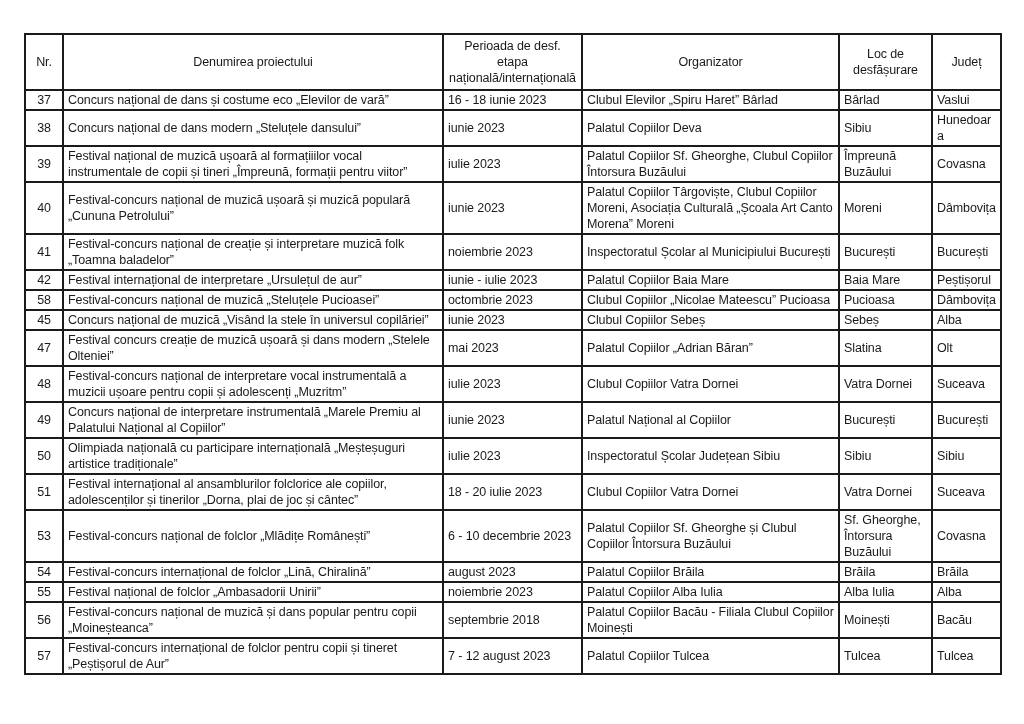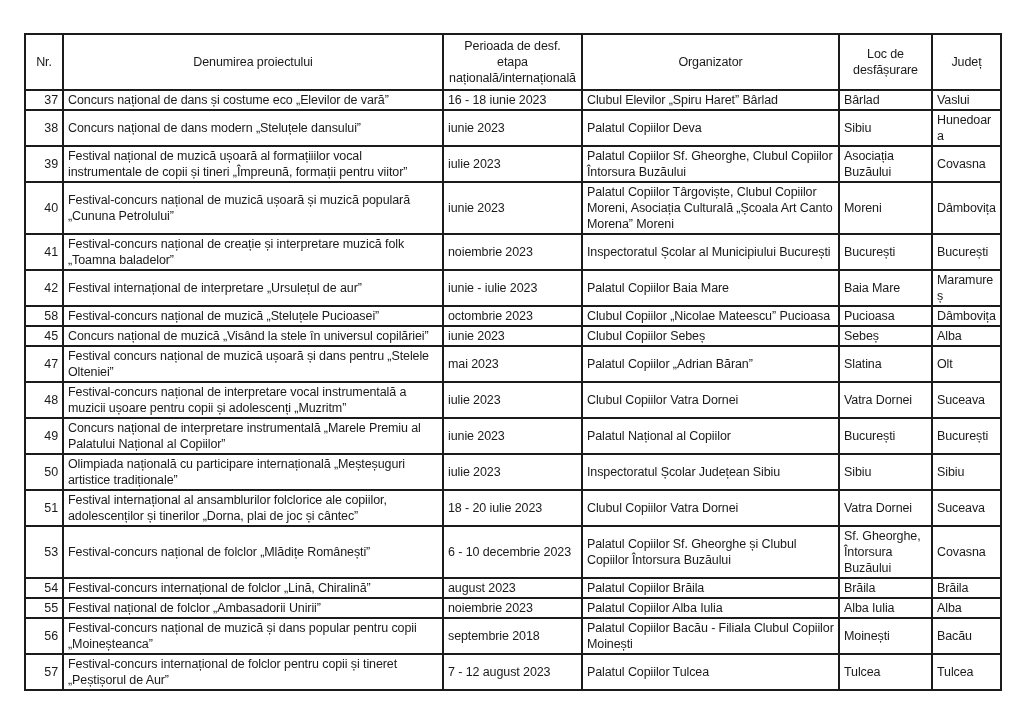--- a/index.html
+++ b/index.html
@@ -30,21 +30,21 @@
     letter-spacing: -0.1px;
     padding: 1px 4px;
     vertical-align: middle;
     word-wrap: break-word;
   }
   .projects th {
     font-weight: normal;
     text-align: center;
     padding: 3px 4px;
   }
-  td.c-nr { text-align: right; }
+  td.c-nr { text-align: center; }
   td.c-den, td.c-per, td.c-org, td.c-loc, td.c-jud { text-align: left; }
 </style>
 </head>
 <body>
 
 <div class="page">
   <table class="projects">
     <colgroup>
       <col style="width:38px">
       <col style="width:380px">
@@ -78,21 +78,21 @@
     <td class="c-per">iunie 2023</td>
     <td class="c-org">Palatul Copiilor Deva</td>
     <td class="c-loc">Sibiu</td>
     <td class="c-jud">Hunedoara</td>
   </tr>
         <tr>
     <td class="c-nr">39</td>
     <td class="c-den">Festival național de muzică ușoară al formațiiilor vocal instrumentale de copii și tineri „Împreună, formații pentru viitor”</td>
     <td class="c-per">iulie 2023</td>
     <td class="c-org">Palatul Copiilor Sf. Gheorghe, Clubul Copiilor Întorsura Buzăului</td>
-    <td class="c-loc">Asociația Buzăului</td>
+    <td class="c-loc">Împreună Buzăului</td>
     <td class="c-jud">Covasna</td>
   </tr>
         <tr>
     <td class="c-nr">40</td>
     <td class="c-den">Festival-concurs național de muzică ușoară și muzică populară „Cununa Petrolului”</td>
     <td class="c-per">iunie 2023</td>
     <td class="c-org">Palatul Copiilor Târgoviște, Clubul Copiilor Moreni, Asociația Culturală „Școala Art Canto Morena” Moreni</td>
     <td class="c-loc">Moreni</td>
     <td class="c-jud">Dâmbovița</td>
   </tr>
@@ -103,41 +103,41 @@
     <td class="c-org">Inspectoratul Școlar al Municipiului București</td>
     <td class="c-loc">București</td>
     <td class="c-jud">București</td>
   </tr>
         <tr>
     <td class="c-nr">42</td>
     <td class="c-den">Festival internațional de interpretare „Ursulețul de aur”</td>
     <td class="c-per">iunie - iulie 2023</td>
     <td class="c-org">Palatul Copiilor Baia Mare</td>
     <td class="c-loc">Baia Mare</td>
-    <td class="c-jud">Maramureș</td>
+    <td class="c-jud">Peștișorul</td>
   </tr>
         <tr>
     <td class="c-nr">58</td>
     <td class="c-den">Festival-concurs național de muzică „Steluțele Pucioasei”</td>
     <td class="c-per">octombrie 2023</td>
     <td class="c-org">Clubul Copiilor „Nicolae Mateescu” Pucioasa</td>
     <td class="c-loc">Pucioasa</td>
     <td class="c-jud">Dâmbovița</td>
   </tr>
         <tr>
     <td class="c-nr">45</td>
     <td class="c-den">Concurs național de muzică „Visând la stele în universul copilăriei”</td>
     <td class="c-per">iunie 2023</td>
     <td class="c-org">Clubul Copiilor Sebeș</td>
     <td class="c-loc">Sebeș</td>
     <td class="c-jud">Alba</td>
   </tr>
         <tr>
     <td class="c-nr">47</td>
-    <td class="c-den">Festival concurs național de muzică ușoară și dans pentru „Stelele Olteniei”</td>
+    <td class="c-den">Festival concurs creație de muzică ușoară și dans modern „Stelele Olteniei”</td>
     <td class="c-per">mai 2023</td>
     <td class="c-org">Palatul Copiilor „Adrian Băran”</td>
     <td class="c-loc">Slatina</td>
     <td class="c-jud">Olt</td>
   </tr>
         <tr>
     <td class="c-nr">48</td>
     <td class="c-den">Festival-concurs național de interpretare vocal instrumentală a muzicii ușoare pentru copii și adolescenți „Muzritm”</td>
     <td class="c-per">iulie 2023</td>
     <td class="c-org">Clubul Copiilor Vatra Dornei</td>

